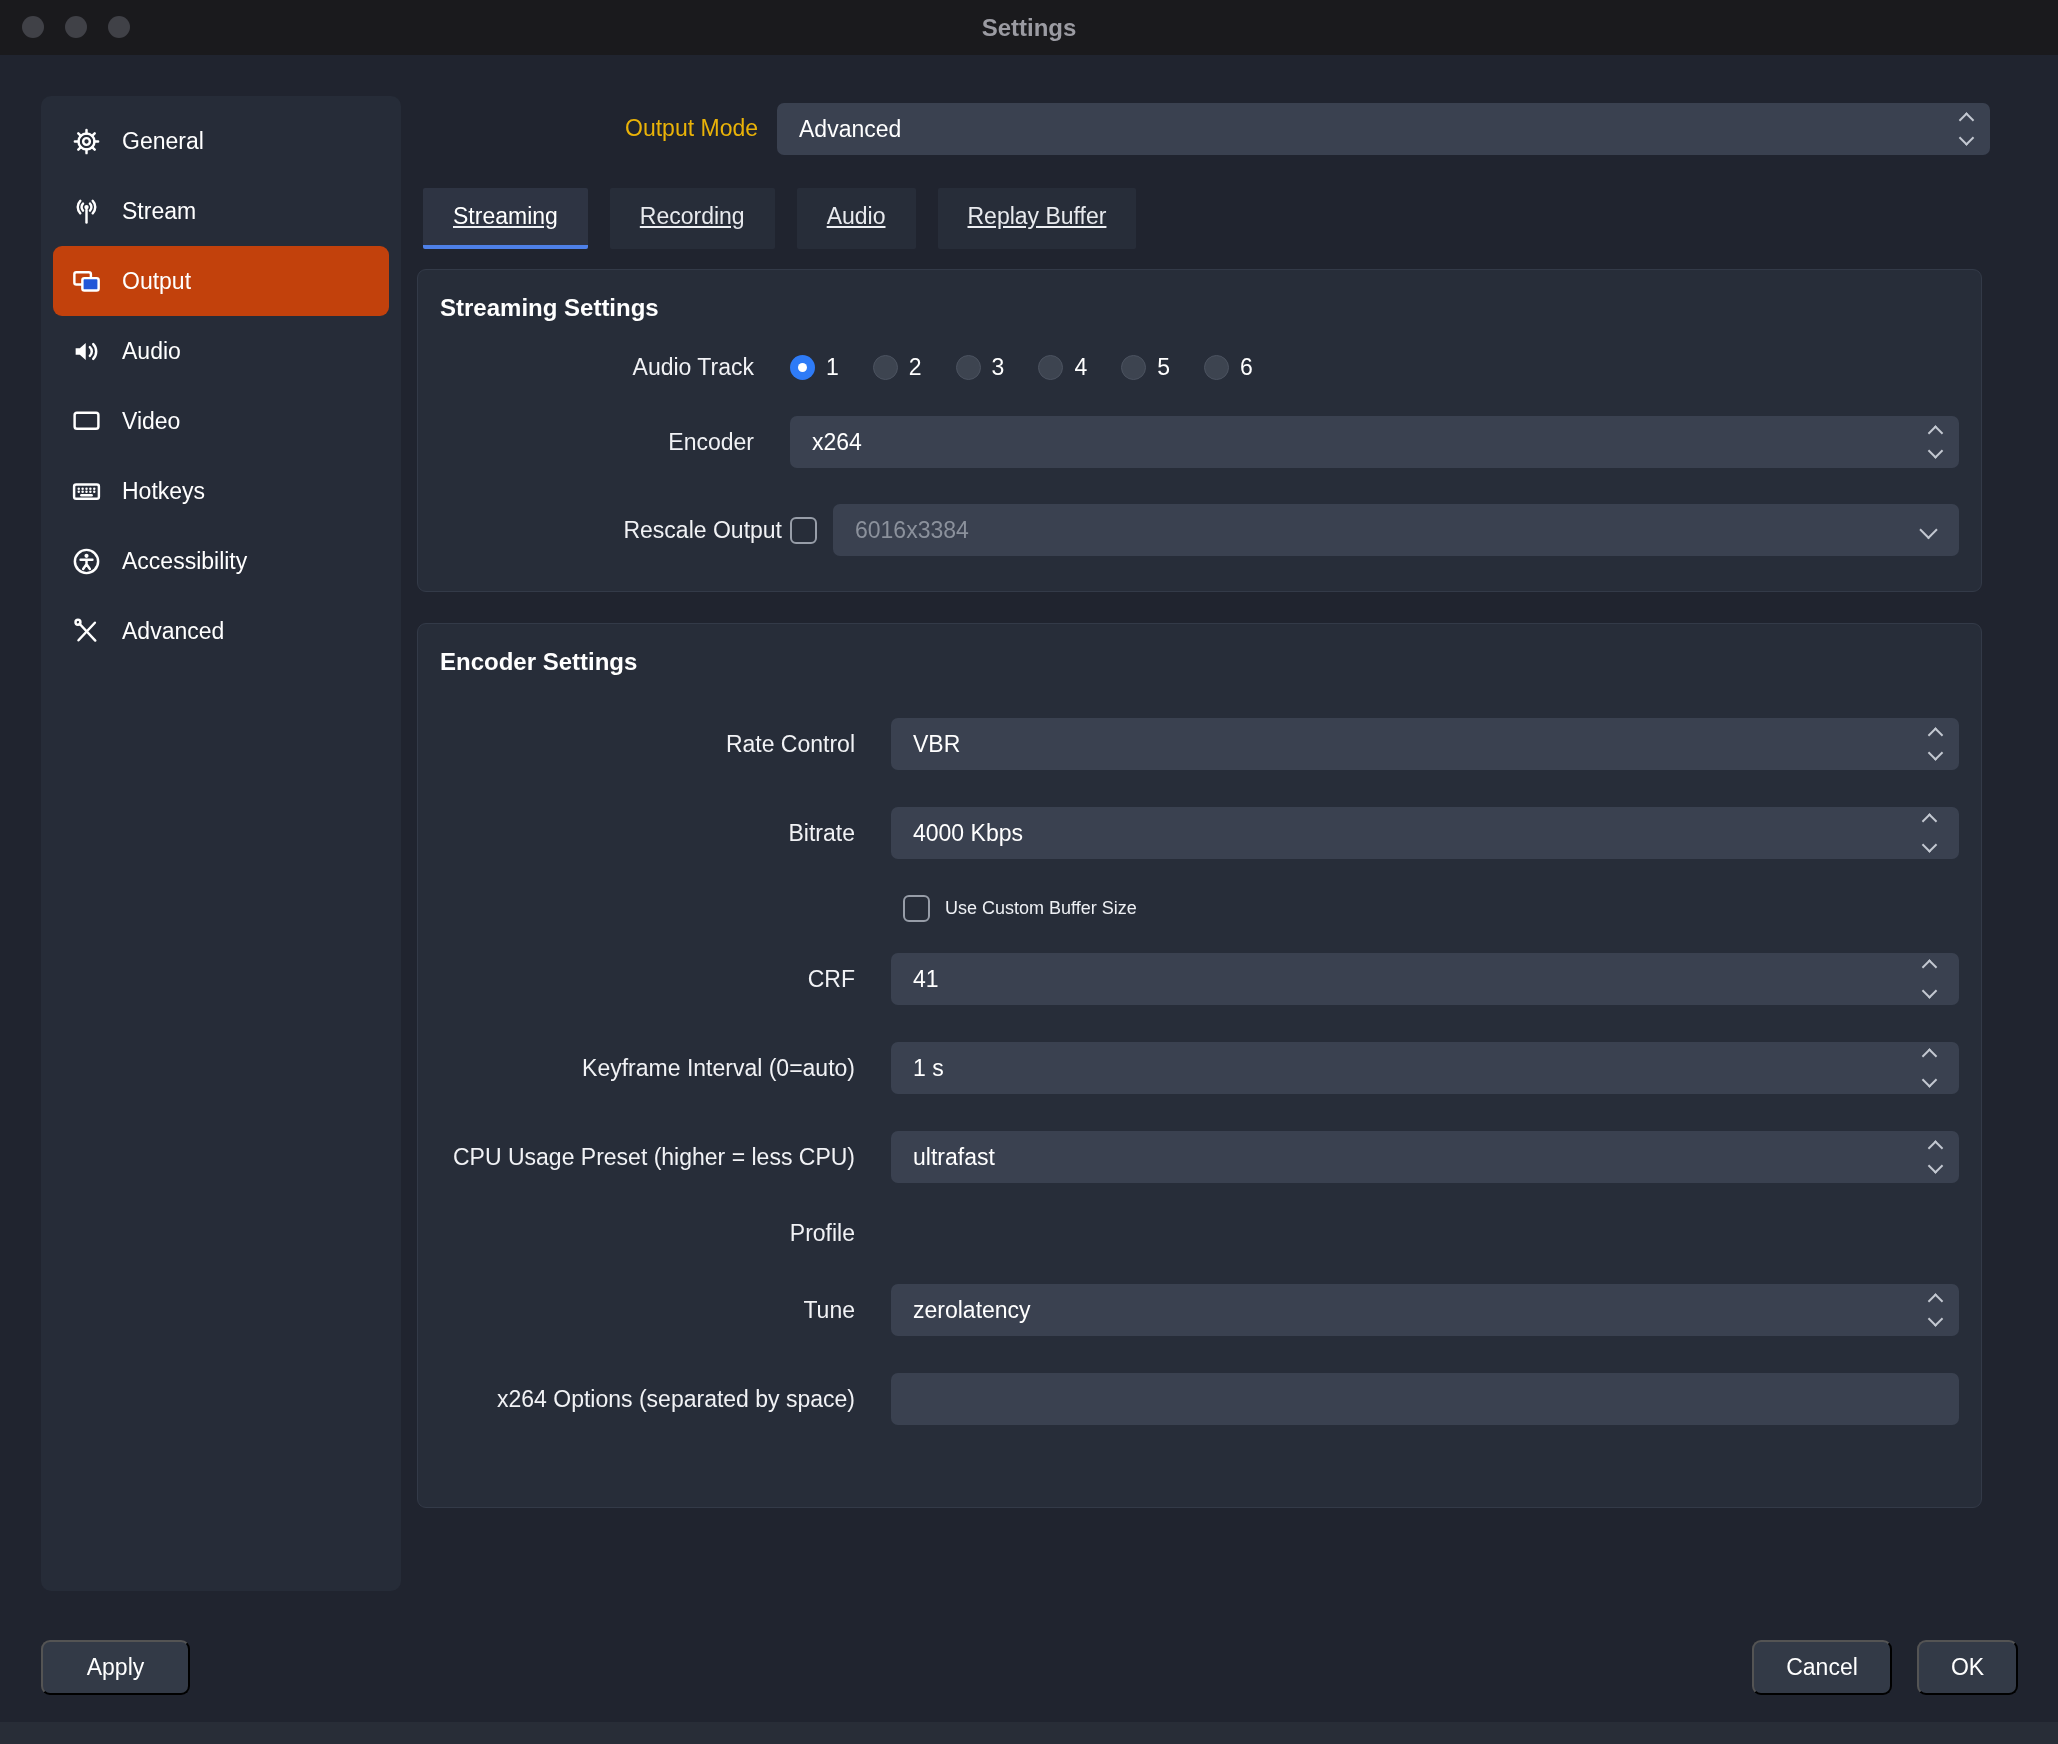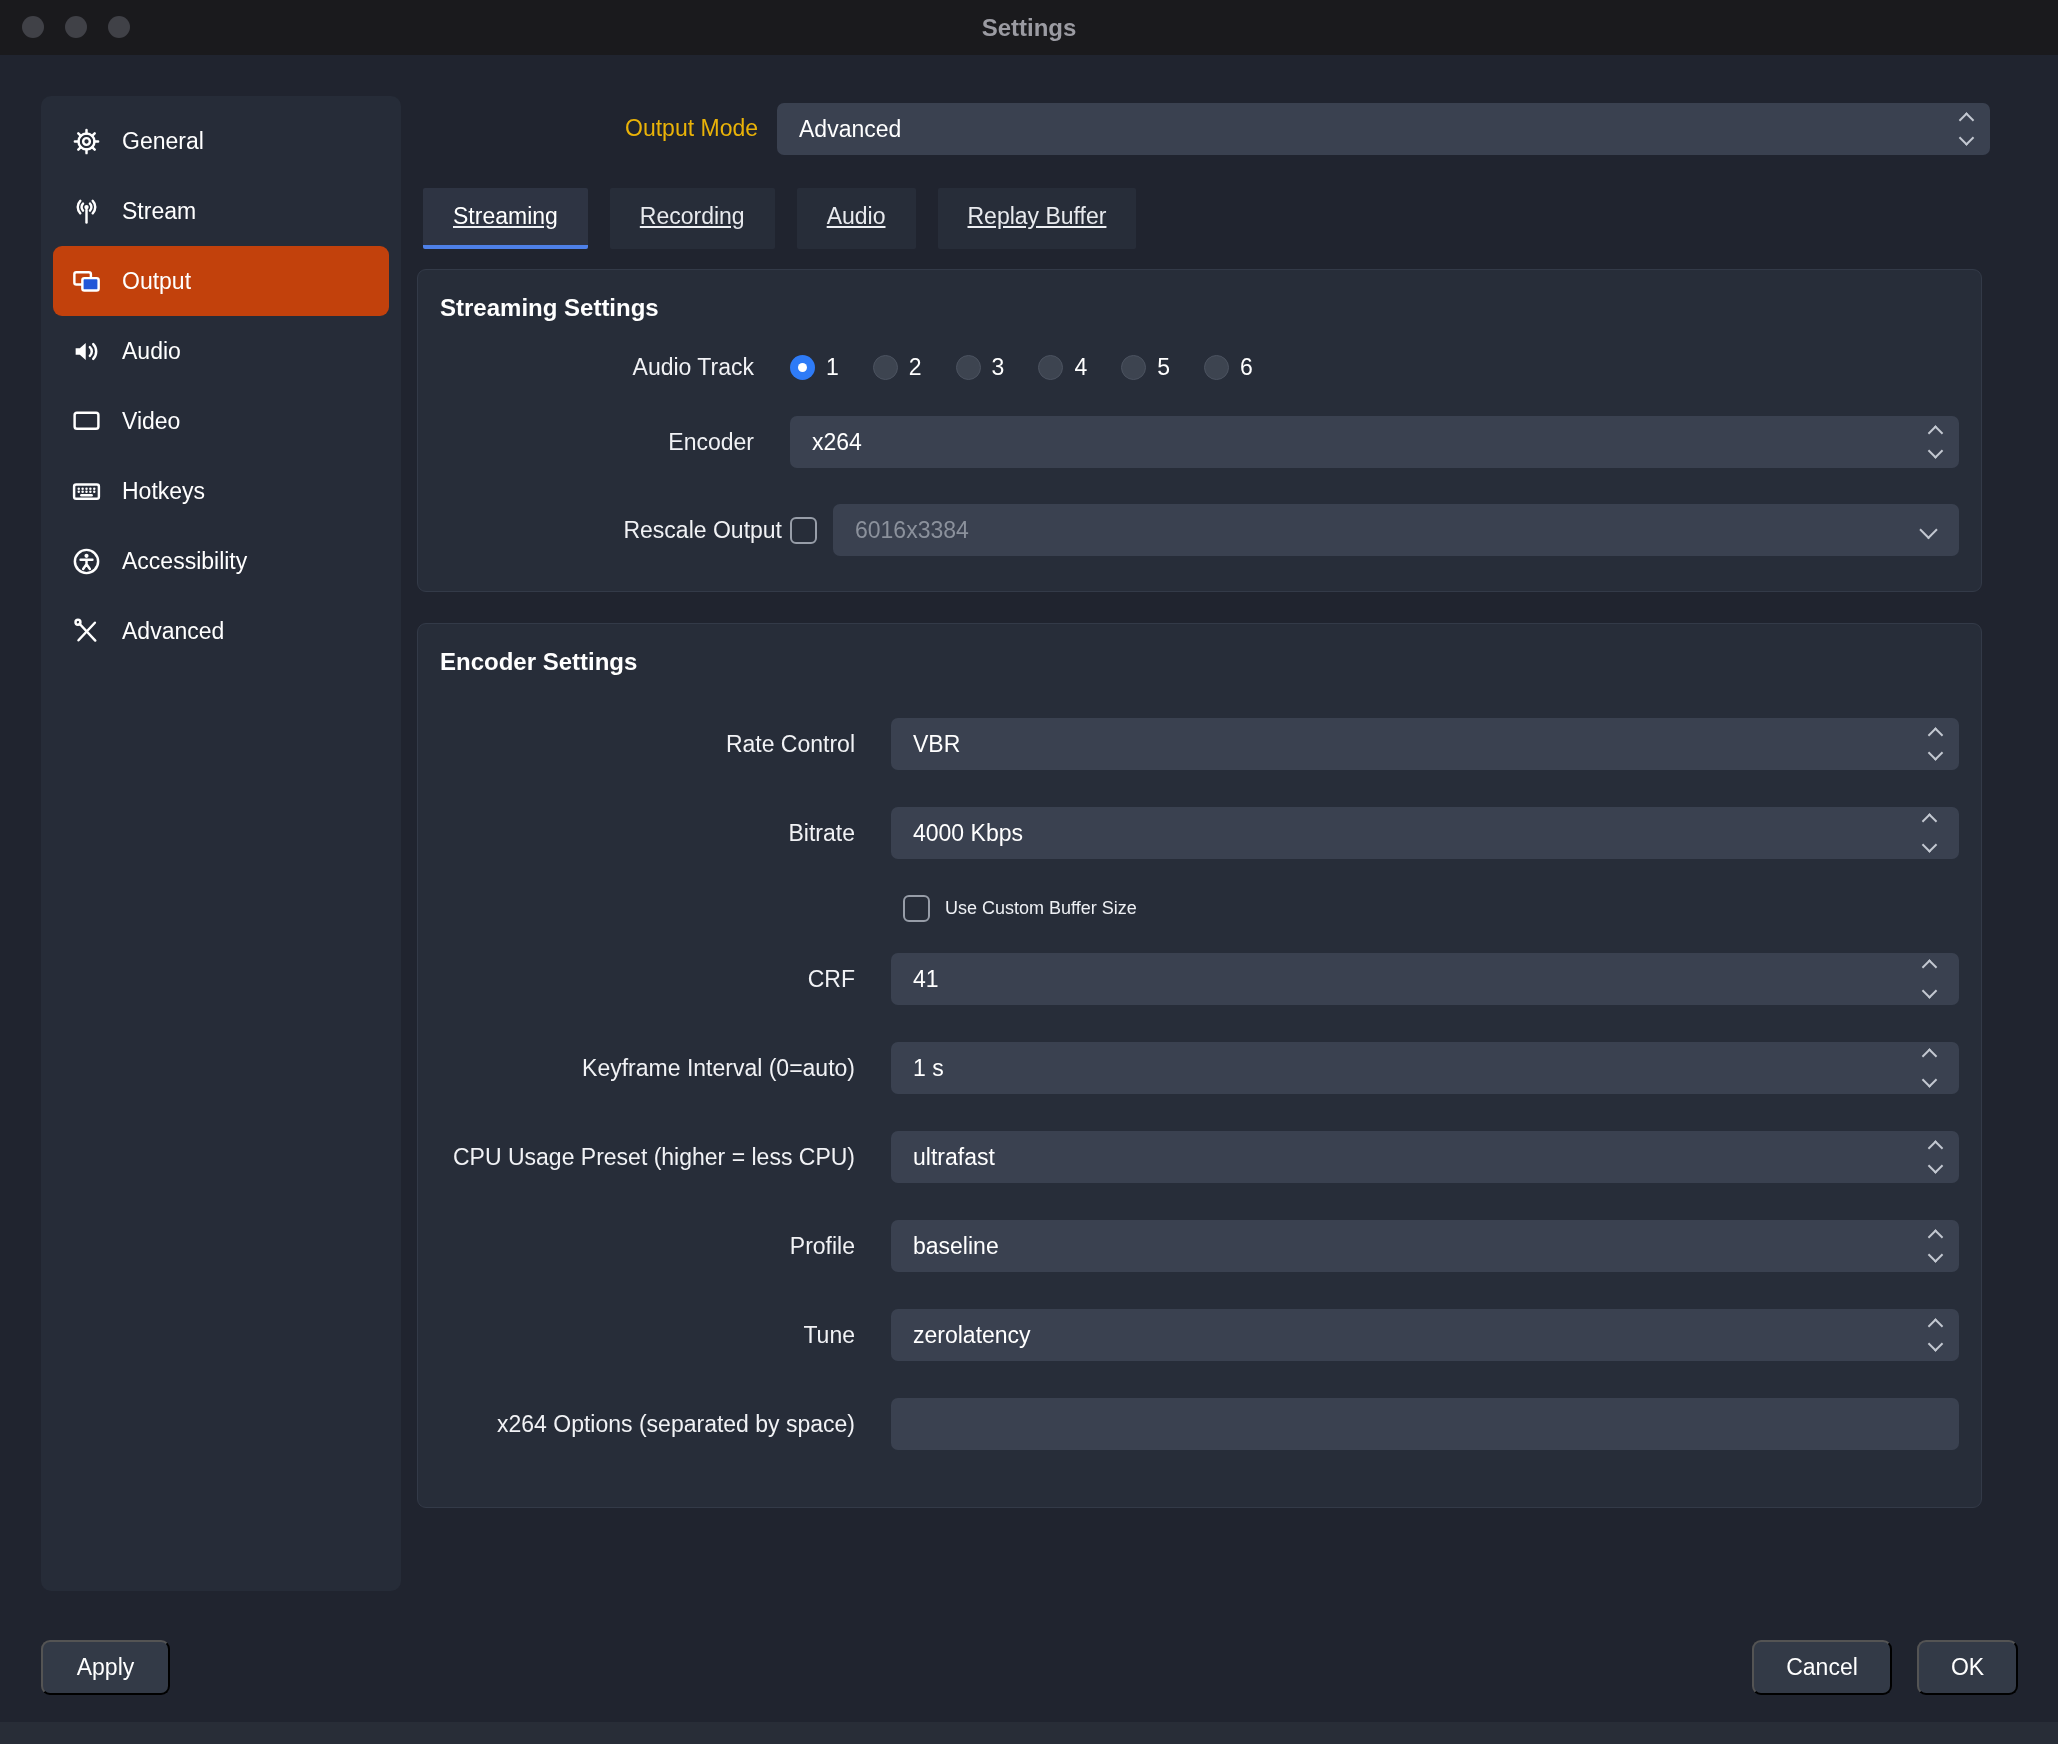--- a/index.html
+++ b/index.html
@@ -129,21 +129,21 @@
   .rescale-chk { margin-right:16px; }
   .lab-rescale { width:300px; padding-right:8px; }
 
   
   .btn {
     position:absolute; top:1640px; height:55px;
     background:#333a47; border-radius:9px;
     display:flex; align-items:center; justify-content:center;
     font-size:23px; color:#ffffff; cursor:default;
   }
-  .btn-apply  { left:41px;   width:129px; }
+  .btn-apply  { left:41px;   width:149px; }
   .btn-cancel { left:1752px; width:140px; }
   .btn-ok     { left:1917px; width:101px; }
 
   .bottom-strip { position:absolute; left:0; right:0; bottom:0; height:22px; background:#282d37; }
 </style>
 </head>
 <body>
 
 <div class="titlebar">
   <div class="traffic">
@@ -379,27 +379,20 @@
       <span class="value">ultrafast</span>
       <span class="arrows combo">
         <i class="chev up"></i>
         <i class="chev down"></i>
       </span>
     </div>
   </div>
 
   <div class="row mb37">
     <div class="lab">Profile</div>
-    <div class="select field">
-      <span class="value">baseline</span>
-      <span class="arrows combo">
-        <i class="chev up"></i>
-        <i class="chev down"></i>
-      </span>
-    </div>
   </div>
 
   <div class="row mb37">
     <div class="lab">Tune</div>
     <div class="select field">
       <span class="value">zerolatency</span>
       <span class="arrows combo">
         <i class="chev up"></i>
         <i class="chev down"></i>
       </span>

